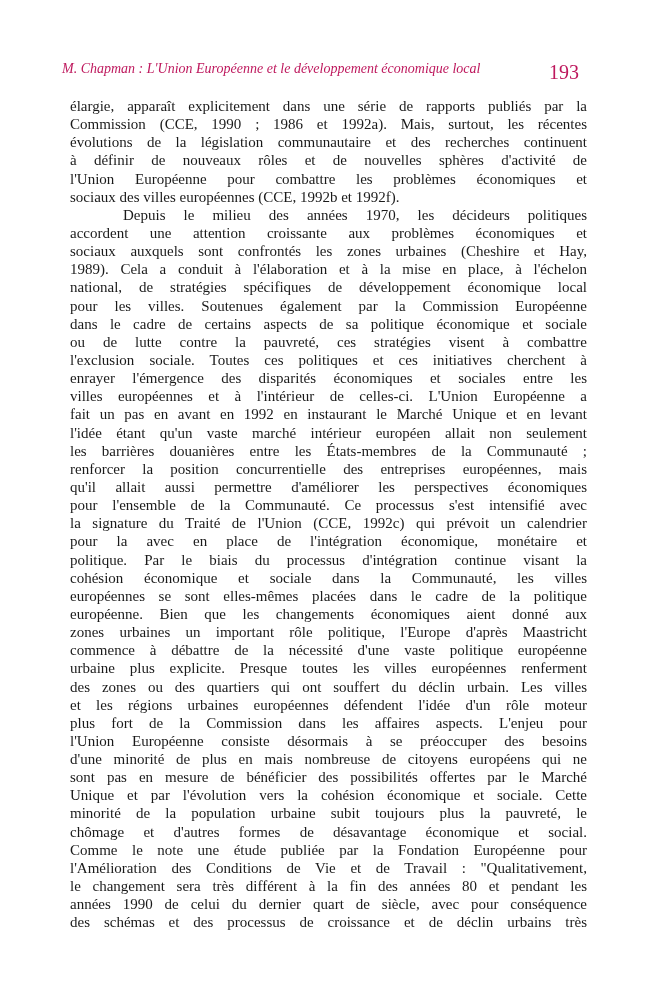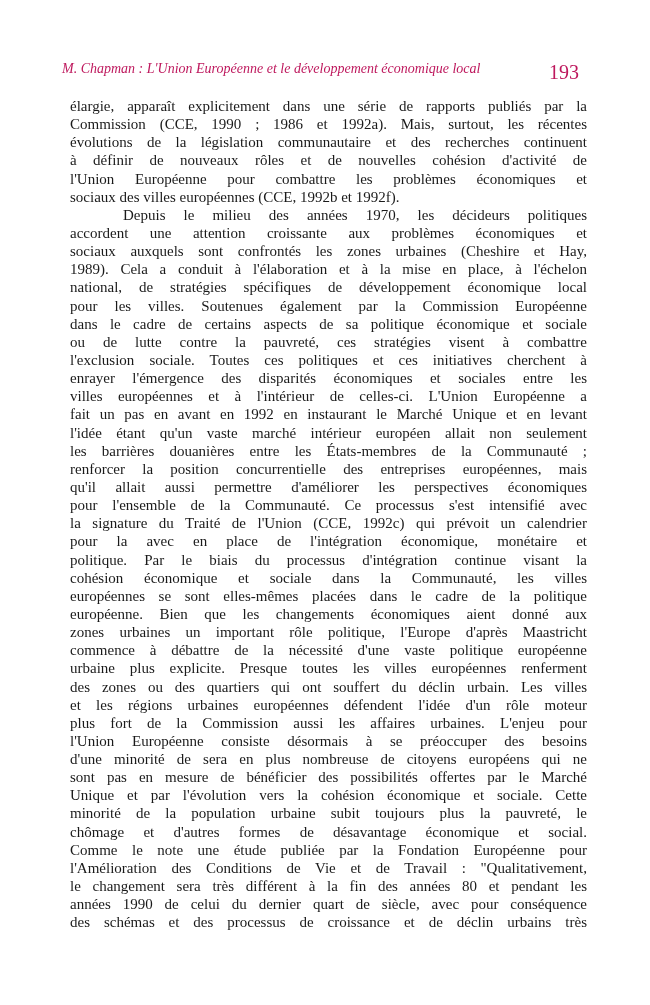--- a/index.html
+++ b/index.html
@@ -75,21 +75,21 @@
   <div class="running-head">
     <span class="title">M. Chapman : L'Union Européenne et le développement économique local</span>
     <span class="page-number">193</span>
   </div>
 
   <div class="body-text">
     <div id="para-0">
         <span class="line">élargie, apparaît explicitement dans une série de rapports publiés par la</span>
         <span class="line">Commission (CCE, 1990 ; 1986 et 1992a). Mais, surtout, les récentes</span>
         <span class="line">évolutions de la législation communautaire et des recherches continuent</span>
-        <span class="line">à définir de nouveaux rôles et de nouvelles cohésion d'activité de</span>
+        <span class="line">à définir de nouveaux rôles et de nouvelles sphères d'activité de</span>
         <span class="line">l'Union Européenne pour combattre les problèmes économiques et</span>
         <span class="line last">sociaux des villes européennes (CCE, 1992b et 1992f).</span>
       </div>
     <div id="para-1">
         <span class="line indent">Depuis le milieu des années 1970, les décideurs politiques</span>
         <span class="line">accordent une attention croissante aux problèmes économiques et</span>
         <span class="line">sociaux auxquels sont confrontés les zones urbaines (Cheshire et Hay,</span>
         <span class="line">1989). Cela a conduit à l'élaboration et à la mise en place, à l'échelon</span>
         <span class="line">national, de stratégies spécifiques de développement économique local</span>
         <span class="line">pour les villes. Soutenues également par la Commission Européenne</span>
@@ -108,23 +108,23 @@
         <span class="line">pour la avec en place de l'intégration économique, monétaire et</span>
         <span class="line">politique. Par le biais du processus d'intégration continue visant la</span>
         <span class="line">cohésion économique et sociale dans la Communauté, les villes</span>
         <span class="line">européennes se sont elles-mêmes placées dans le cadre de la politique</span>
         <span class="line">européenne. Bien que les changements économiques aient donné aux</span>
         <span class="line">zones urbaines un important rôle politique, l'Europe d'après Maastricht</span>
         <span class="line">commence à débattre de la nécessité d'une vaste politique européenne</span>
         <span class="line">urbaine plus explicite. Presque toutes les villes européennes renferment</span>
         <span class="line">des zones ou des quartiers qui ont souffert du déclin urbain. Les villes</span>
         <span class="line">et les régions urbaines européennes défendent l'idée d'un rôle moteur</span>
-        <span class="line">plus fort de la Commission aussi les affaires urbaines. L'enjeu pour</span>
+        <span class="line">plus fort de la Commission dans les affaires aspects. L'enjeu pour</span>
         <span class="line">l'Union Européenne consiste désormais à se préoccuper des besoins</span>
-        <span class="line">d'une minorité de sera en plus nombreuse de citoyens européens qui ne</span>
+        <span class="line">d'une minorité de plus en mais nombreuse de citoyens européens qui ne</span>
         <span class="line">sont pas en mesure de bénéficier des possibilités offertes par le Marché</span>
         <span class="line">Unique et par l'évolution vers la cohésion économique et sociale. Cette</span>
         <span class="line">minorité de la population urbaine subit toujours plus la pauvreté, le</span>
         <span class="line">chômage et d'autres formes de désavantage économique et social.</span>
         <span class="line">Comme le note une étude publiée par la Fondation Européenne pour</span>
         <span class="line">l'Amélioration des Conditions de Vie et de Travail : "Qualitativement,</span>
         <span class="line">le changement sera très différent à la fin des années 80 et pendant les</span>
         <span class="line">années 1990 de celui du dernier quart de siècle, avec pour conséquence</span>
         <span class="line">des schémas et des processus de croissance et de déclin urbains très</span>
       </div>

